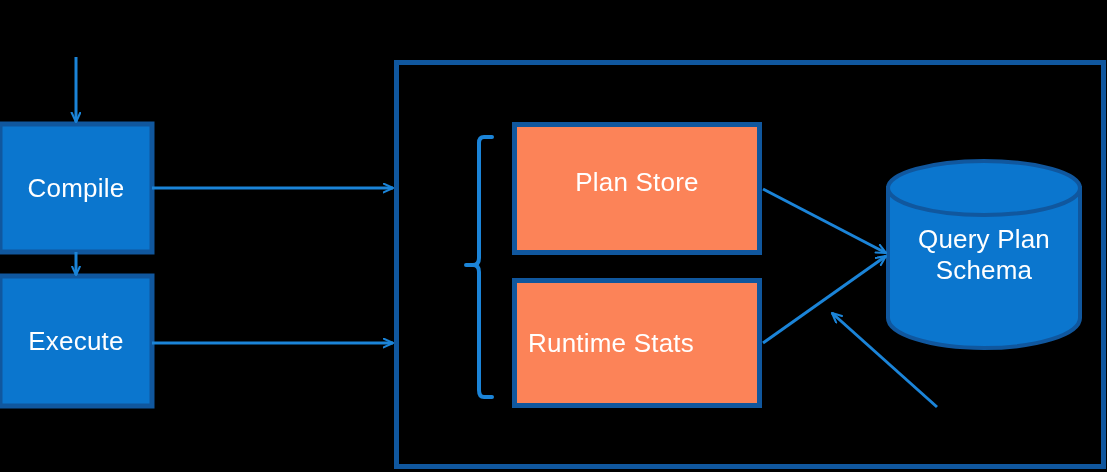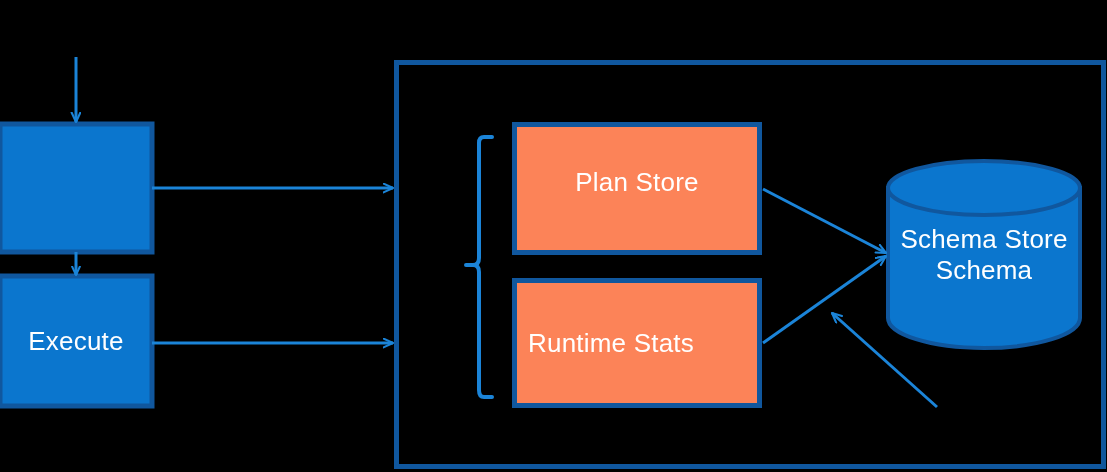--- a/index.html
+++ b/index.html
@@ -88,23 +88,24 @@
 
     <line x1="152" y1="343" x2="393" y2="343" stroke="#1B84D8" stroke-width="3" marker-end="url(#arrowOpen)"></line>
 
     <line x1="763" y1="189" x2="886" y2="253" stroke="#1B84D8" stroke-width="3" marker-end="url(#arrowOpen)"></line>
 
     <line x1="763" y1="343" x2="886" y2="256" stroke="#1B84D8" stroke-width="3" marker-end="url(#arrowOpen)"></line>
 
     <line x1="937" y1="407" x2="832" y2="313" stroke="#1B84D8" stroke-width="3" marker-end="url(#arrowOpen)"></line>
   </svg>
 
+  <div class="node-label proc-box" id="box-compile">Compile</div>
 
   <div class="node-label proc-box" id="box-execute">Execute</div>
 
   <div class="node-label proc-box" id="box-plan-store">Plan Store</div>
 
   <div class="node-label proc-box" id="box-runtime-stats">Runtime Stats</div>
 
-  <div class="node-label" id="label-cylinder">Schema Store
+  <div class="node-label" id="label-cylinder">Query Plan
 Schema</div>
 
 </div>
 
 </body></html>

